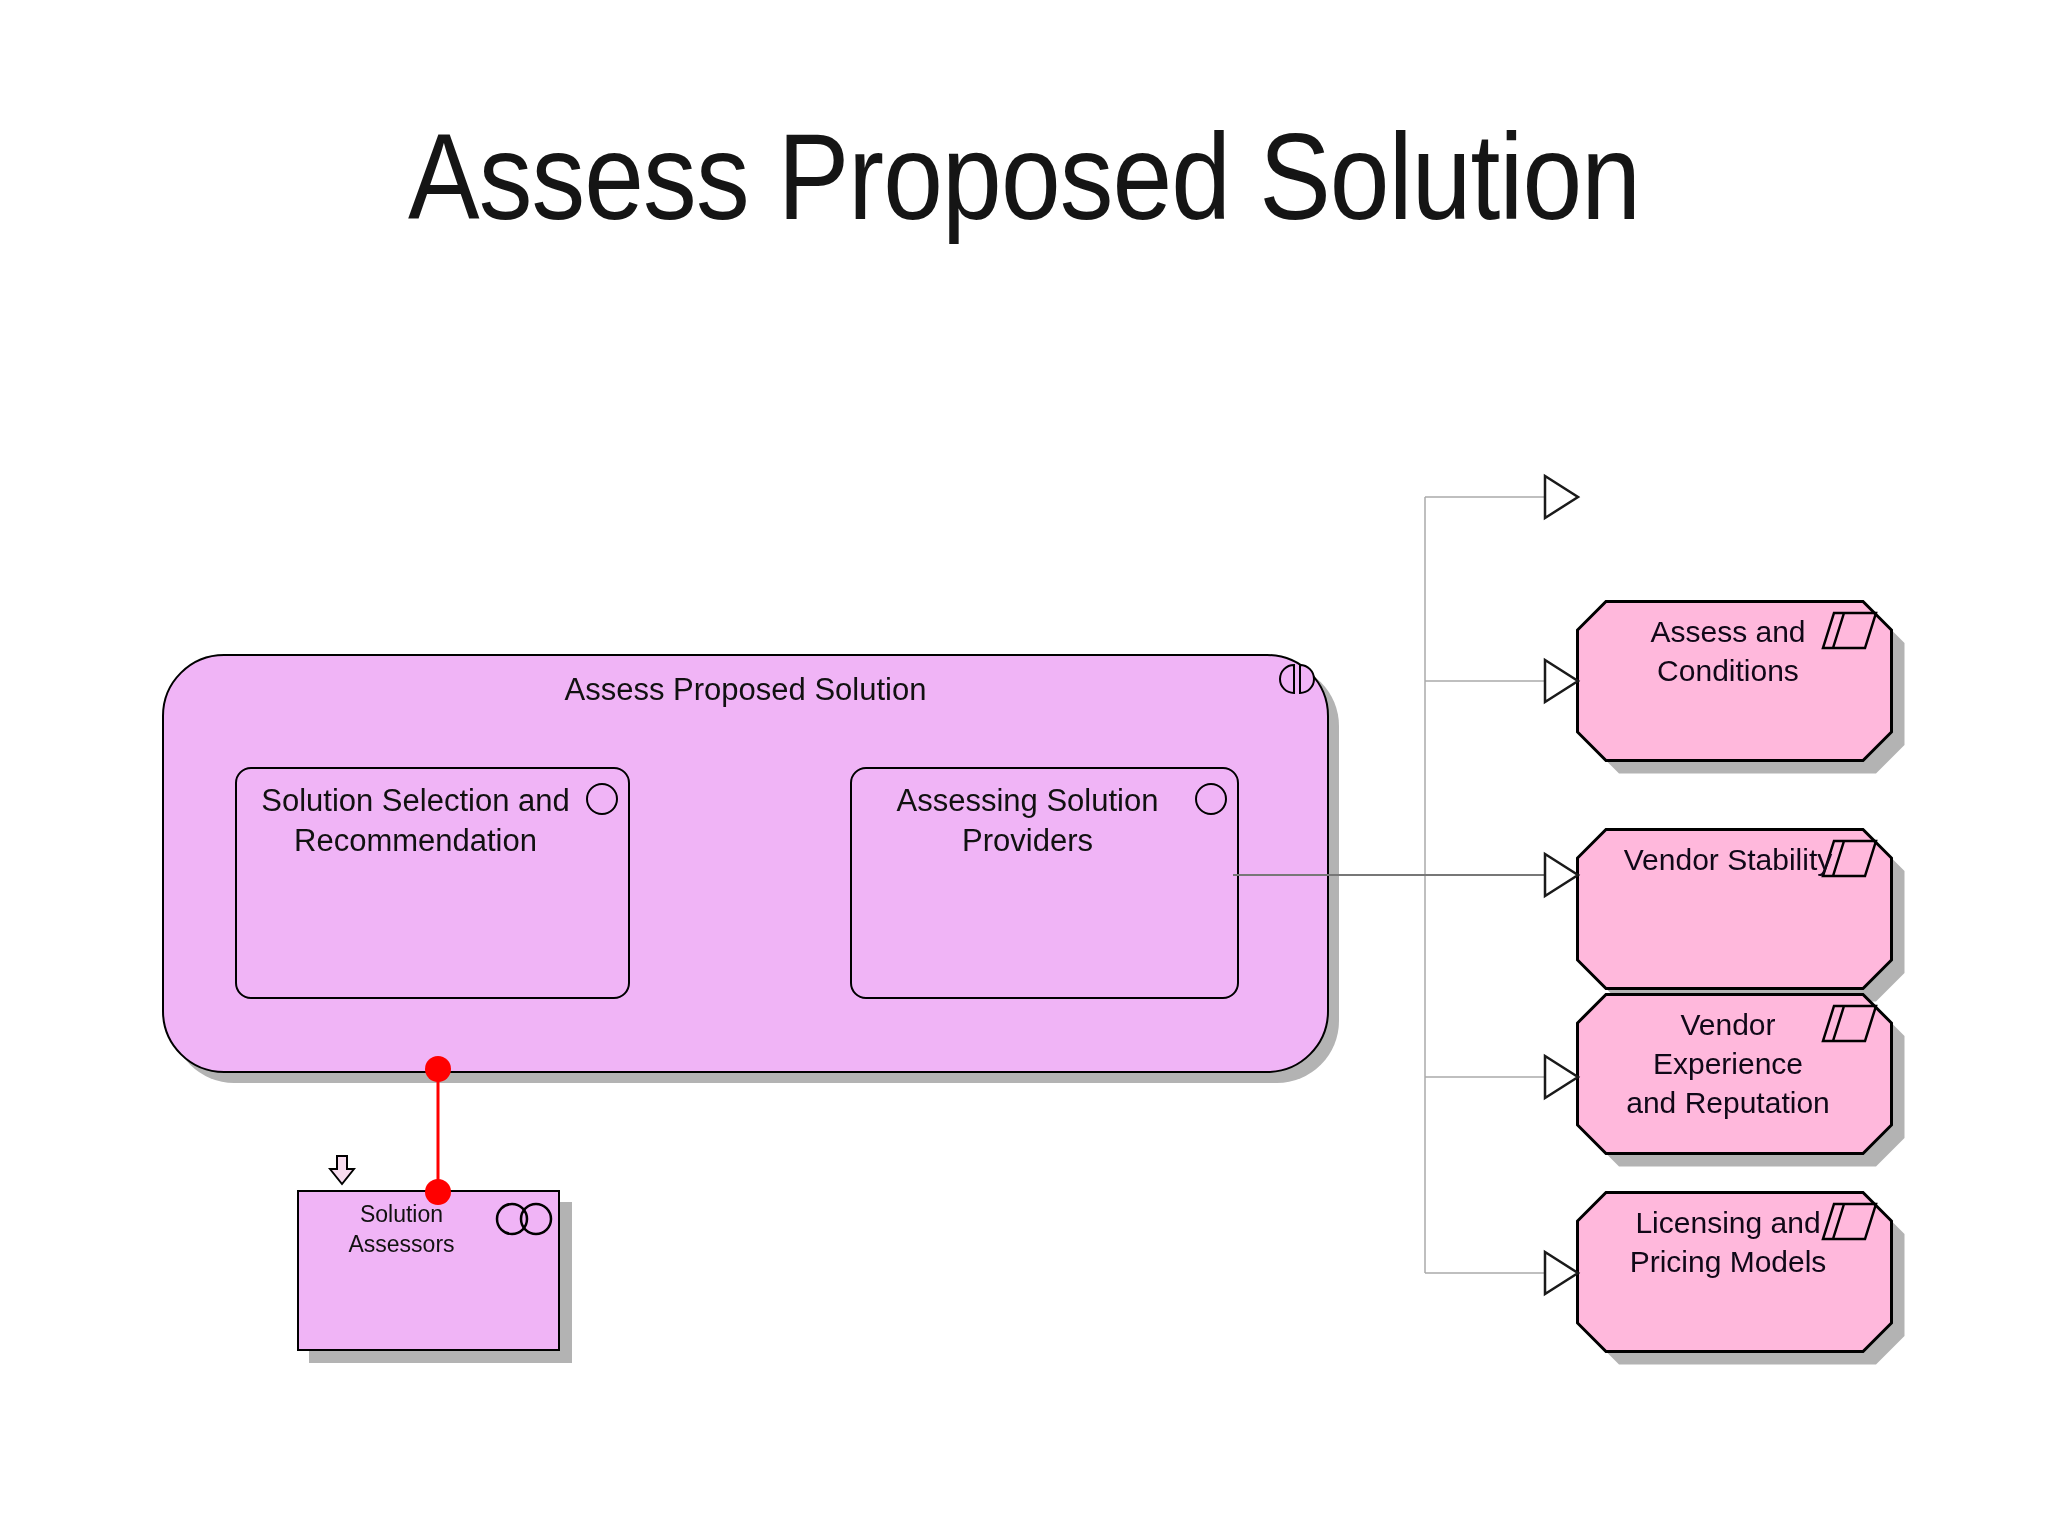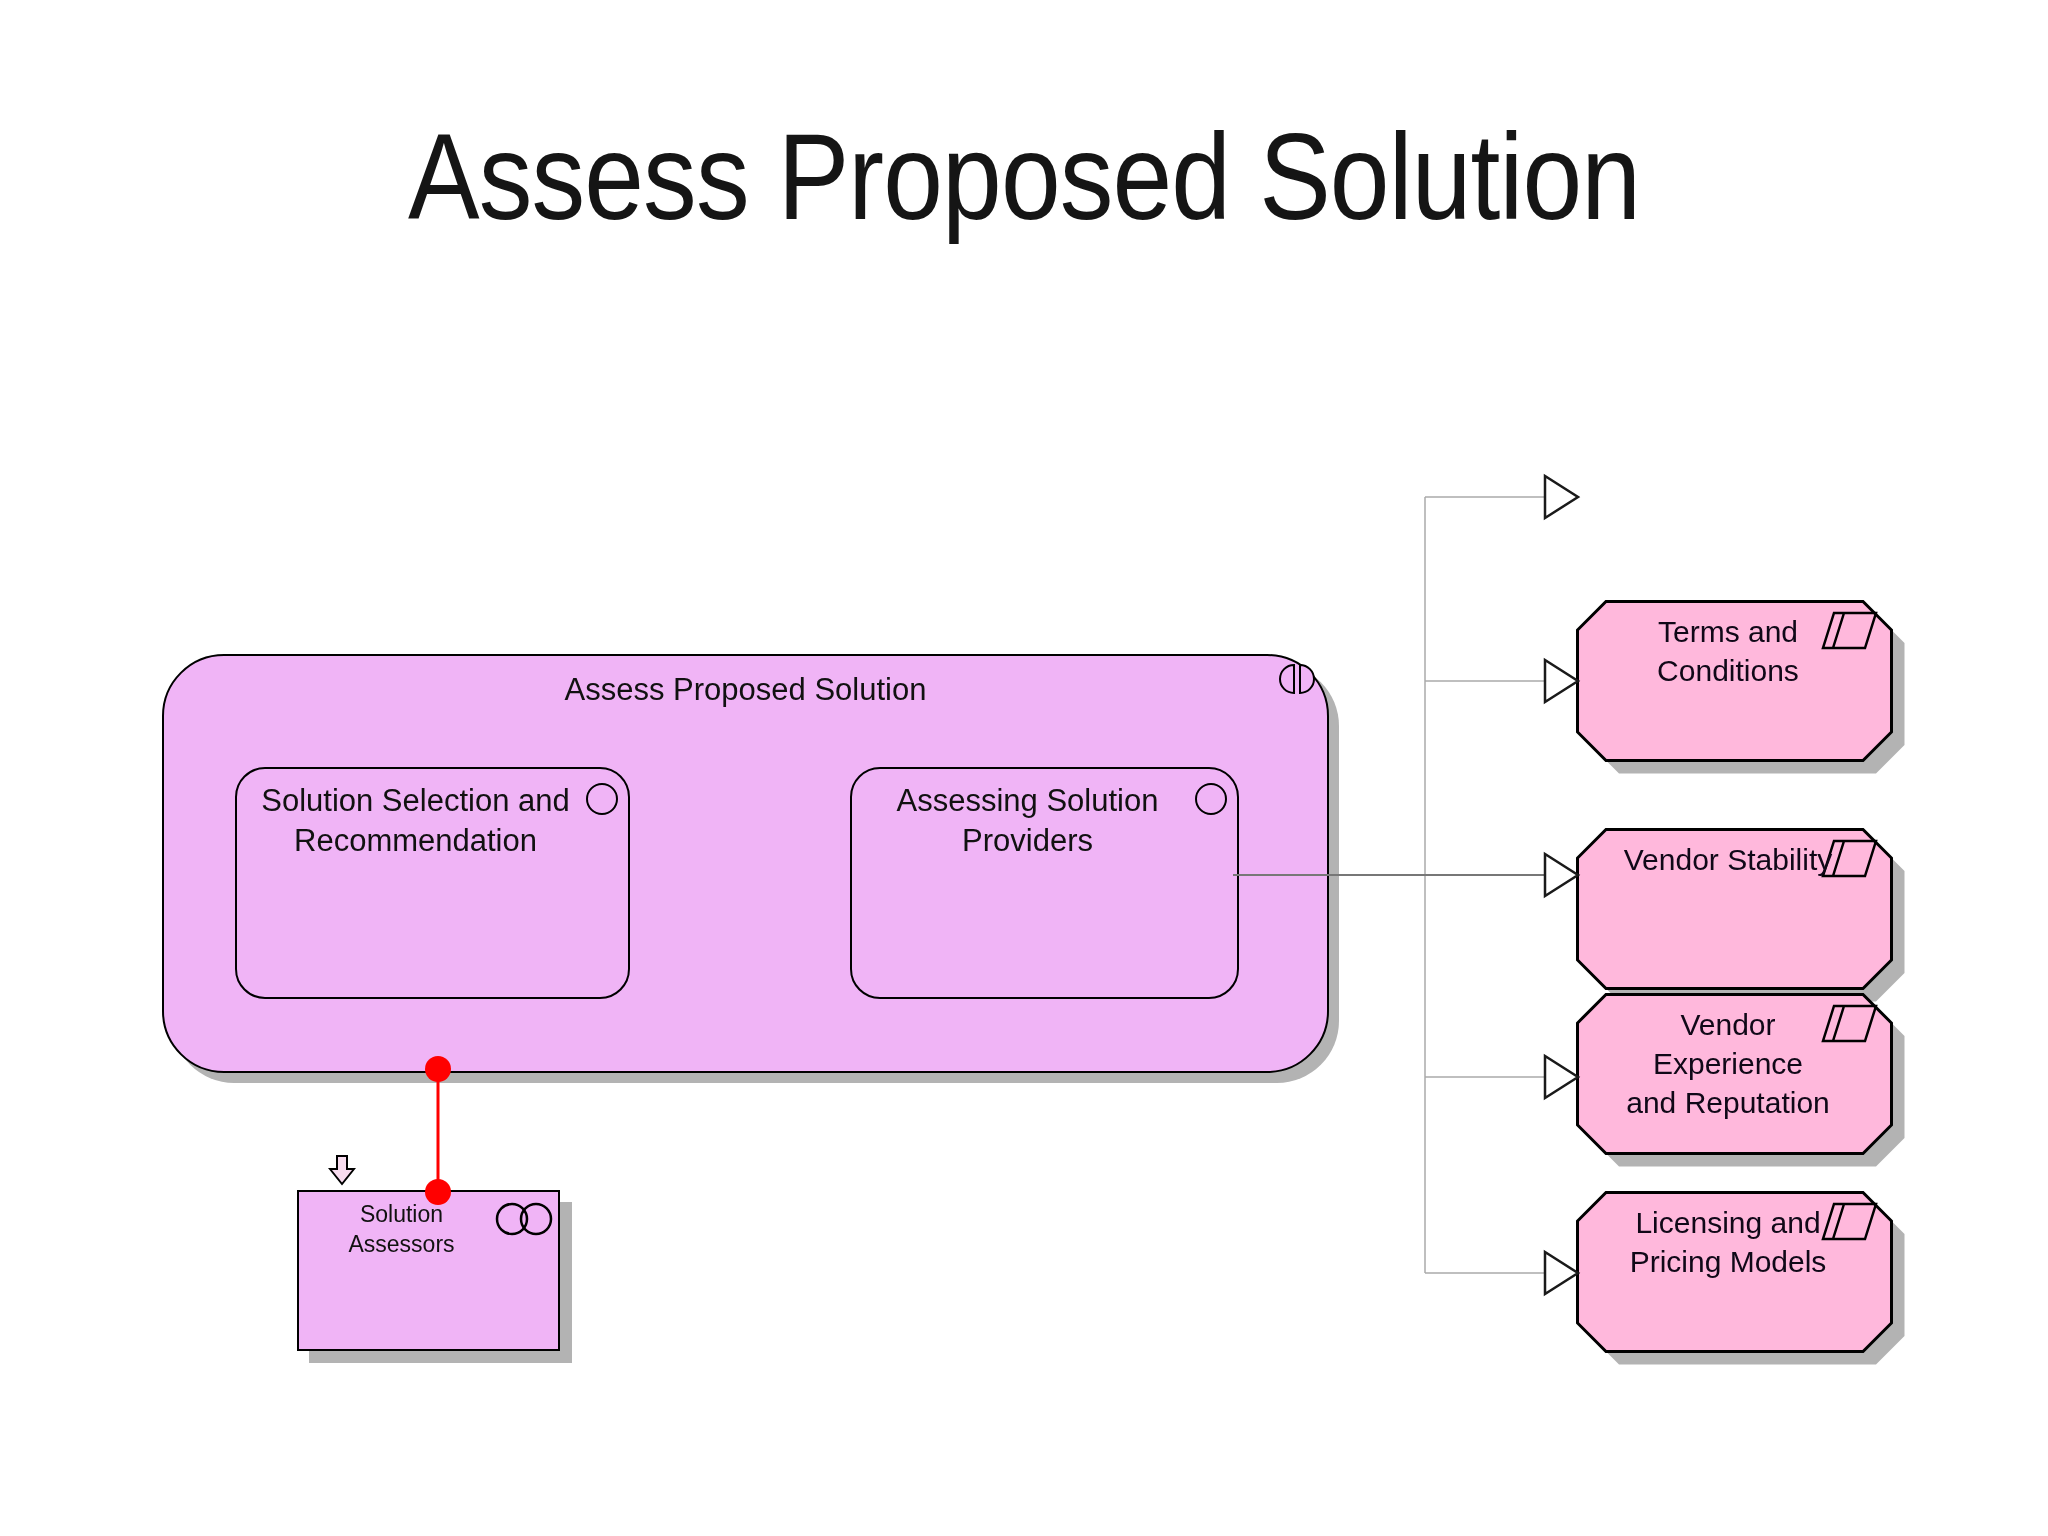--- a/index.html
+++ b/index.html
@@ -19,21 +19,21 @@
     background:var(--purple,#F0B4F6);border:2.5px solid #000;border-radius:62px;
     box-shadow:10px 10px 0 0 var(--shadow,#B3B3B3);
   }
   .group-label{
     position:absolute;top:14px;left:0;right:0;text-align:center;
     font-size:31px;line-height:1.3;
   }
   .interaction-icon{position:absolute;top:6px;right:10px;}
   .subbox{
     position:absolute;background:var(--purple,#F0B4F6);
-    border:2px solid #000;border-radius:30px;
+    border:2px solid #000;border-radius:16px;
   }
   .subbox.first{left:71px;top:111px;width:391px;height:228px;}
   .subbox.second{left:686px;top:111px;width:385px;height:228px;}
   .subbox-label{
     padding:12px 44px 0 10px;text-align:center;font-size:31px;line-height:1.3;
     white-space:pre-line;
   }
   .circle-icon{
     position:absolute;top:14px;right:10px;width:28px;height:28px;
     border:2.5px solid #000;border-radius:50%;
@@ -105,21 +105,21 @@
     </svg>
   </div>
 
 
   <div class="deliv d1">
     <svg width="334" height="180" viewBox="0 0 334 180">
       <polygon points="30,1.5 287,1.5 315.5,30 315.5,132 287,160.5 30,160.5 1.5,132 1.5,30" transform="translate(13,13)" fill="var(--shadow,#B3B3B3)"></polygon>
       <polygon points="30,1.5 287,1.5 315.5,30 315.5,132 287,160.5 30,160.5 1.5,132 1.5,30" fill="var(--pink,#FFB8DC)" stroke="#000" stroke-width="3"></polygon>
       <path d="M258 13 L300 13 L289 48 L247 48 Z M268 13 L257 48" fill="none" stroke="#000" stroke-width="2.5"></path>
     </svg>
-    <div class="deliv-label">Terms and
+    <div class="deliv-label">Assess and
 Conditions</div>
   </div>
 
   <div class="deliv d2">
     <svg width="334" height="180" viewBox="0 0 334 180">
       <polygon points="30,1.5 287,1.5 315.5,30 315.5,132 287,160.5 30,160.5 1.5,132 1.5,30" transform="translate(13,13)" fill="var(--shadow,#B3B3B3)"></polygon>
       <polygon points="30,1.5 287,1.5 315.5,30 315.5,132 287,160.5 30,160.5 1.5,132 1.5,30" fill="var(--pink,#FFB8DC)" stroke="#000" stroke-width="3"></polygon>
       <path d="M258 13 L300 13 L289 48 L247 48 Z M268 13 L257 48" fill="none" stroke="#000" stroke-width="2.5"></path>
     </svg>
     <div class="deliv-label">Vendor Stability</div>

